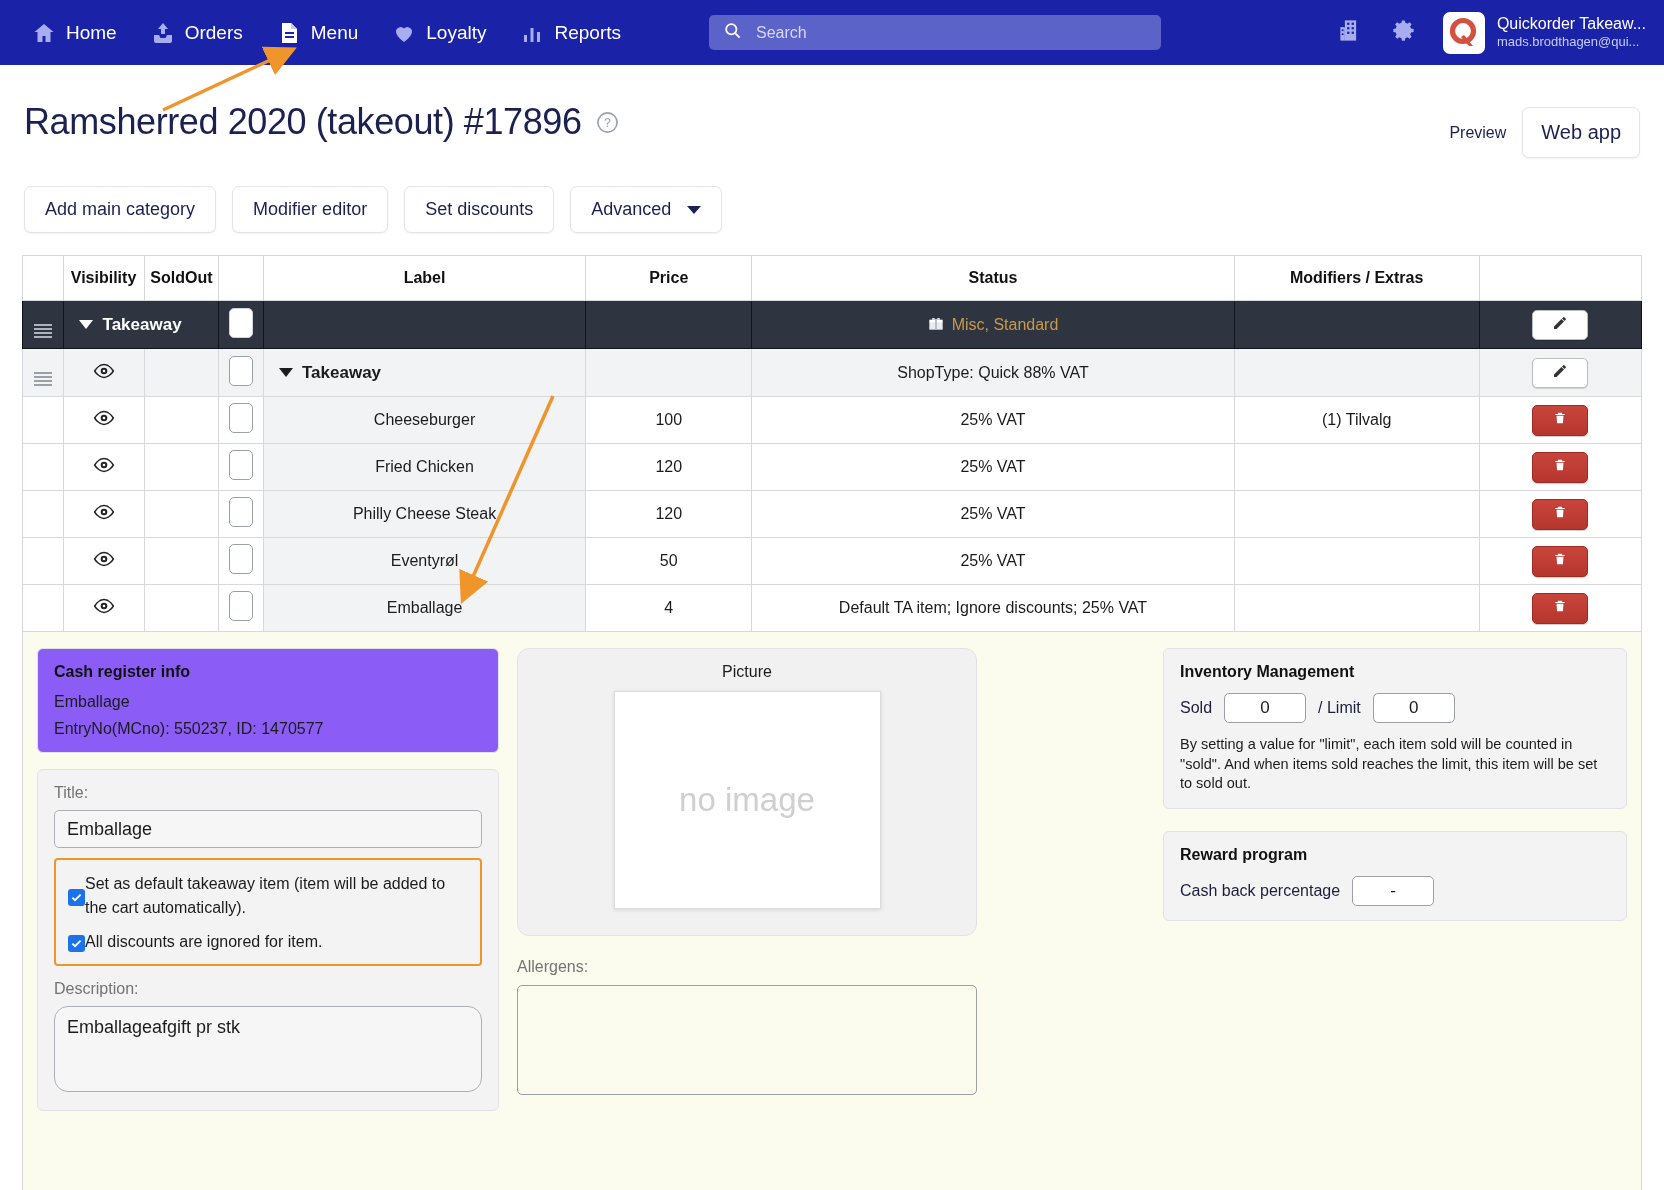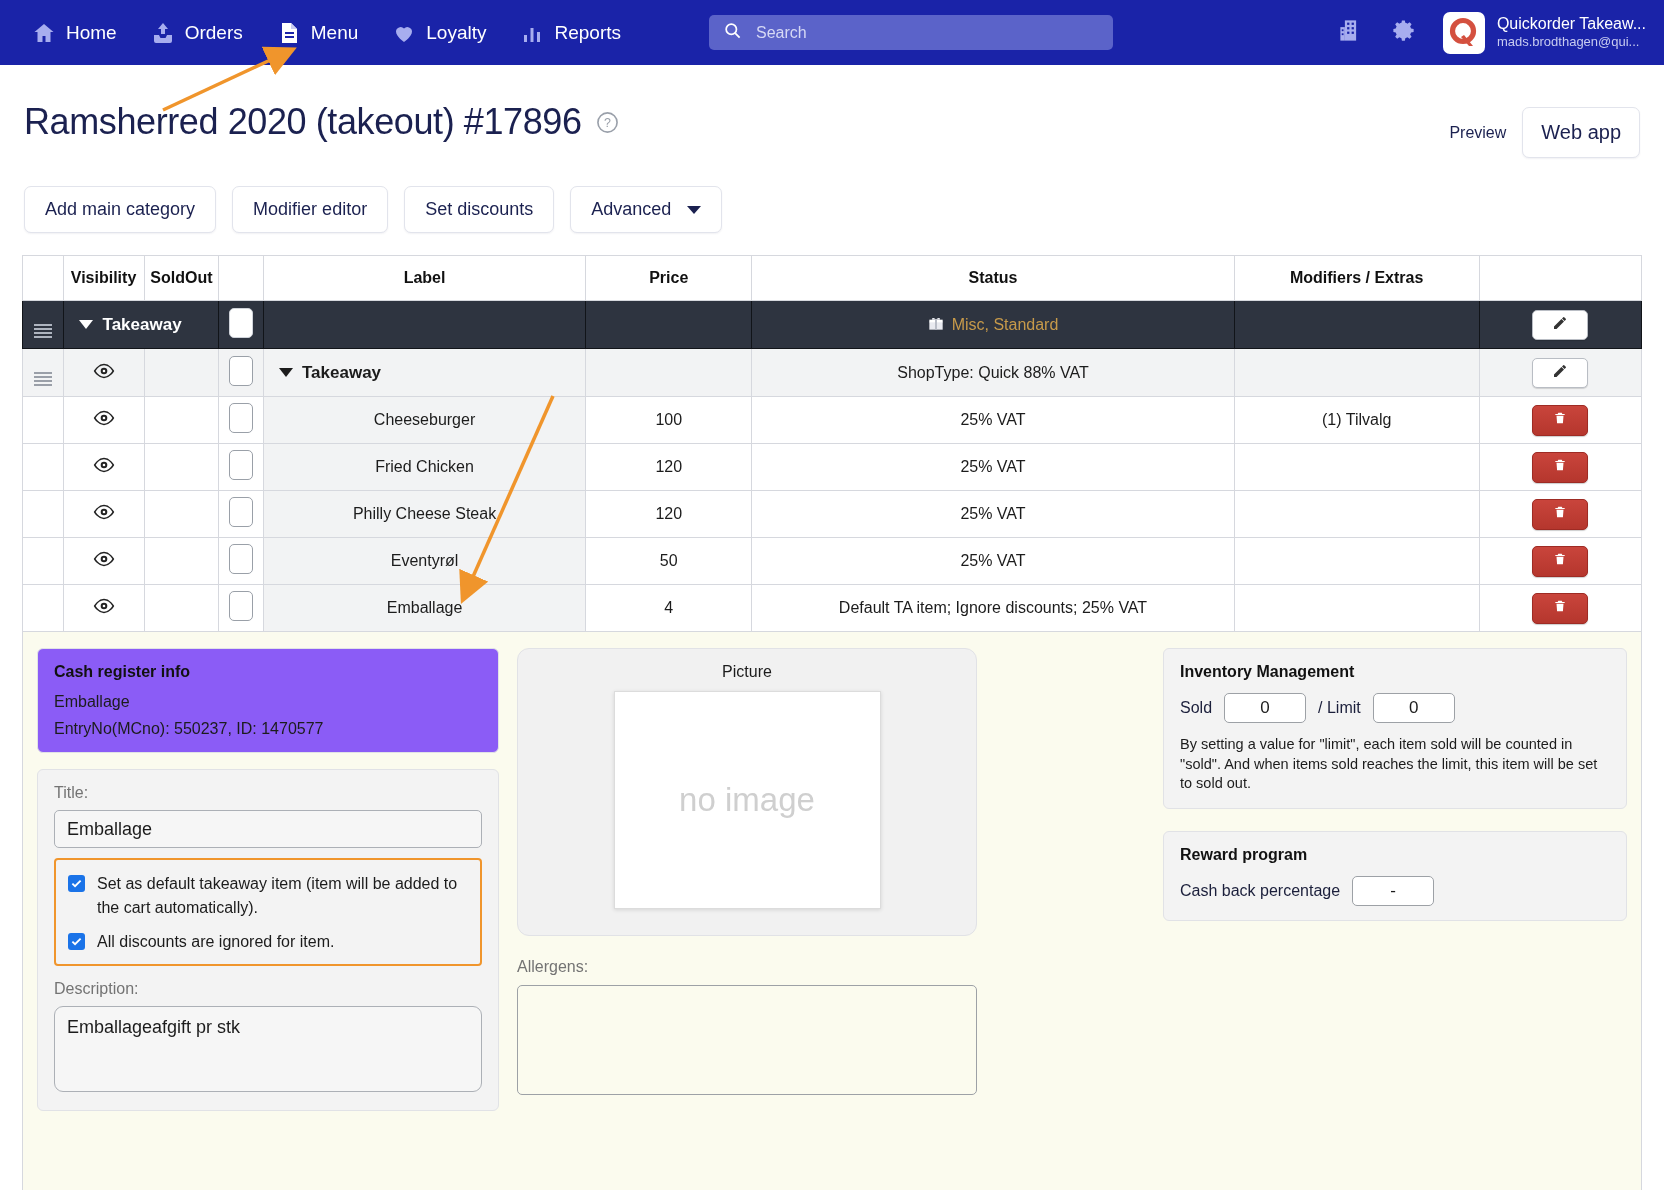--- a/index.html
+++ b/index.html
@@ -25,21 +25,21 @@
     display:flex; align-items:center; gap:10px;
     color:#ffffff; font-size:19px;
     padding:8px 14px; border-radius:4px;
     cursor:pointer; white-space:nowrap;
   }
   .nav-icon { width:24px; height:24px; display:block; }
   .nav-icon svg { display:block; }
 
   .search-wrap {
     position:absolute; left:709px; top:15px;
-    width:404px; height:35px;
+    width:452px; height:35px;
     background:#5b63c9; border-radius:5px;
     display:flex; align-items:center; padding:0 14px; gap:12px;
     cursor:text;
   }
   .search-input {
     background:transparent; border:0; outline:none;
     color:#ffffff; font-size:16px;
     font-family:"Liberation Sans", sans-serif;
     width:100%;
   }
@@ -171,30 +171,30 @@
   .card p:last-child { margin-bottom:0; }
   .card .note { font-size:14.5px; line-height:1.35; color:#1c1c1c; margin-top:12px; }
 
   .field-label { font-size:16px; color:#737373; margin-bottom:8px; }
   .text-input {
     width:100%; height:38px; border:1px solid #acb0b6; border-radius:5px;
     background:#f6f6f6; font-size:18px; padding:0 12px;
     font-family:"Liberation Sans", sans-serif; color:#1c1c1c; outline:none;
   }
   .textarea {
-    width:100%; height:86px; border:1px solid #acb0b6; border-radius:9px;
+    width:100%; height:86px; border:1px solid #acb0b6; border-radius:14px;
     background:#f6f6f6; font-size:18px; padding:10px 12px; resize:none;
     font-family:"Liberation Sans", sans-serif; color:#1c1c1c; outline:none;
   }
 
   .chk-box {
     border:2px solid #f0952c; border-radius:4px;
     padding:12px 12px 10px 12px; margin-top:10px;
   }
-  .chk-row { display:flex; gap:12px; align-items:flex-start; margin-bottom:10px; }
+  .chk-row { display:flex; align-items:center; margin-bottom:10px; }
   .chk-row:last-child { margin-bottom:0; }
   .chk-row .cb {
     width:17px;height:17px;background:#1a73e8;border-radius:3px;flex:0 0 17px;
     margin-top:3px; display:flex;align-items:center;justify-content:center;cursor:pointer;
   }
   .chk-row span { font-size:16px; line-height:1.5; color:#1c1c1c; }
 
   .pic-card {
     border:1px solid #e1e2e6; border-radius:12px; background:#f1f1f1;
     height:288px; display:flex; flex-direction:column; align-items:center;

